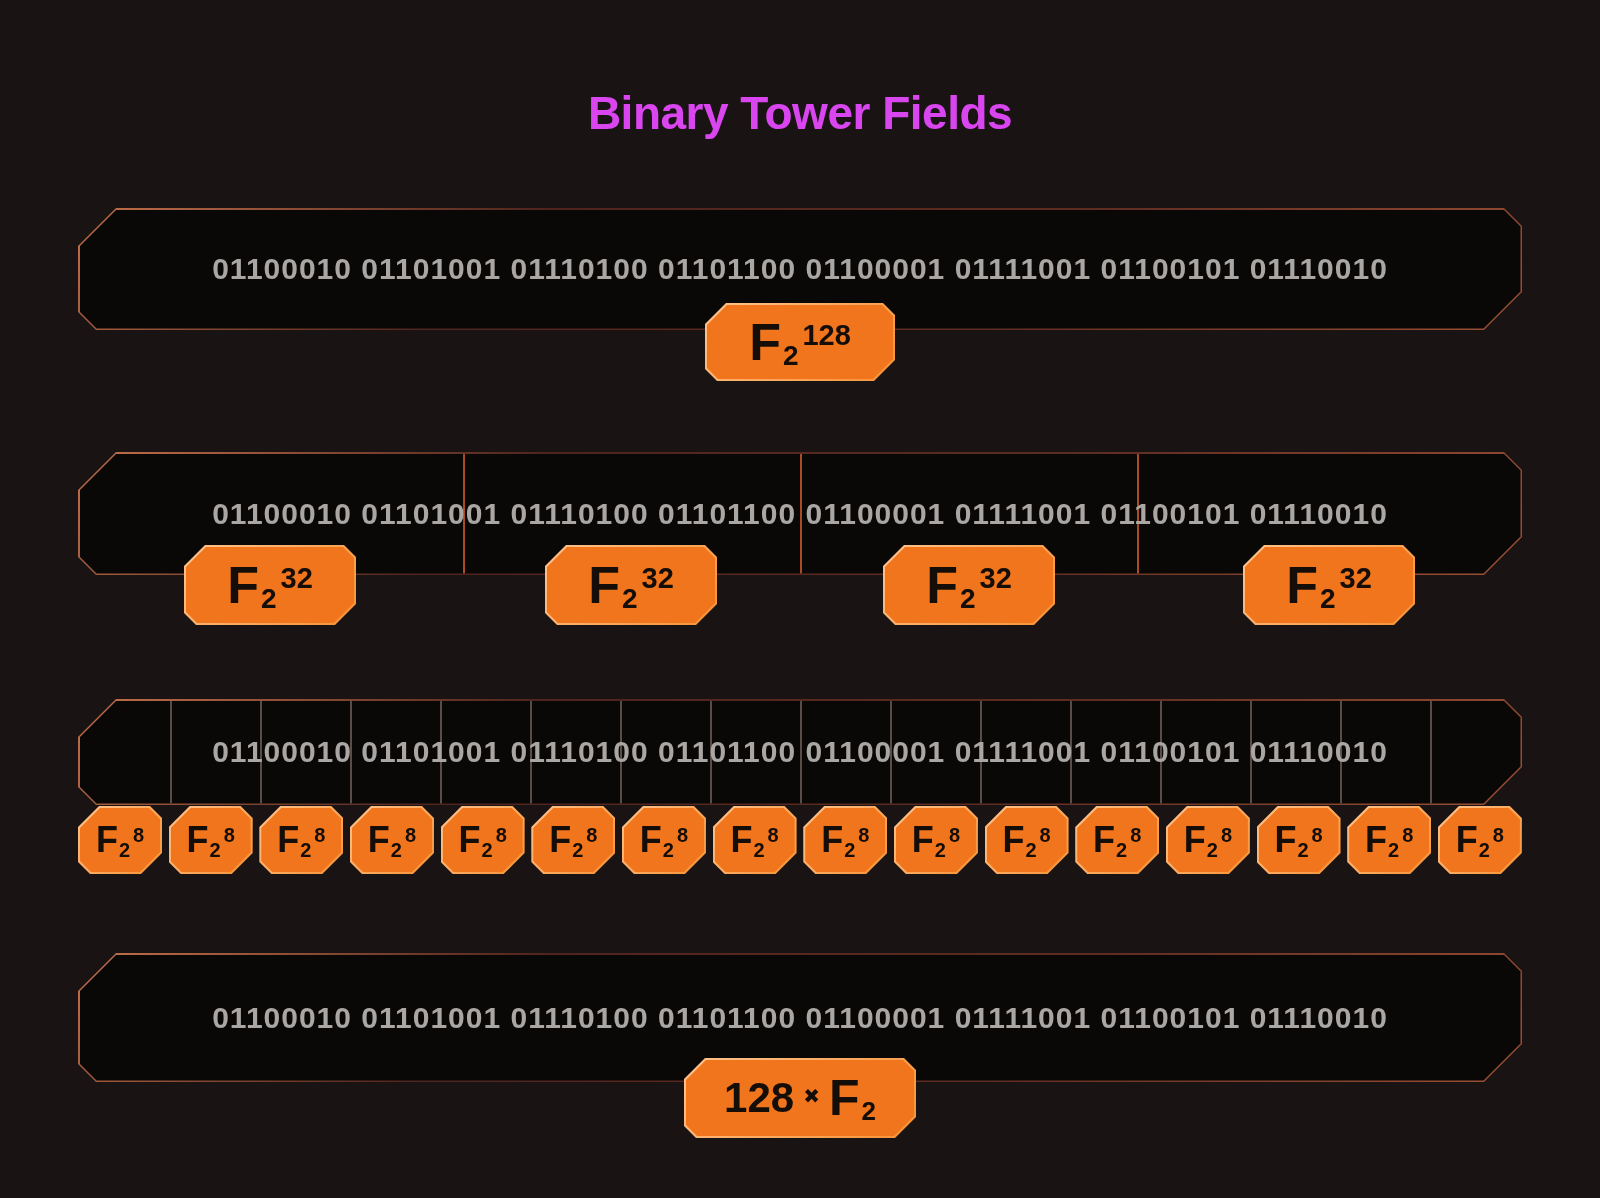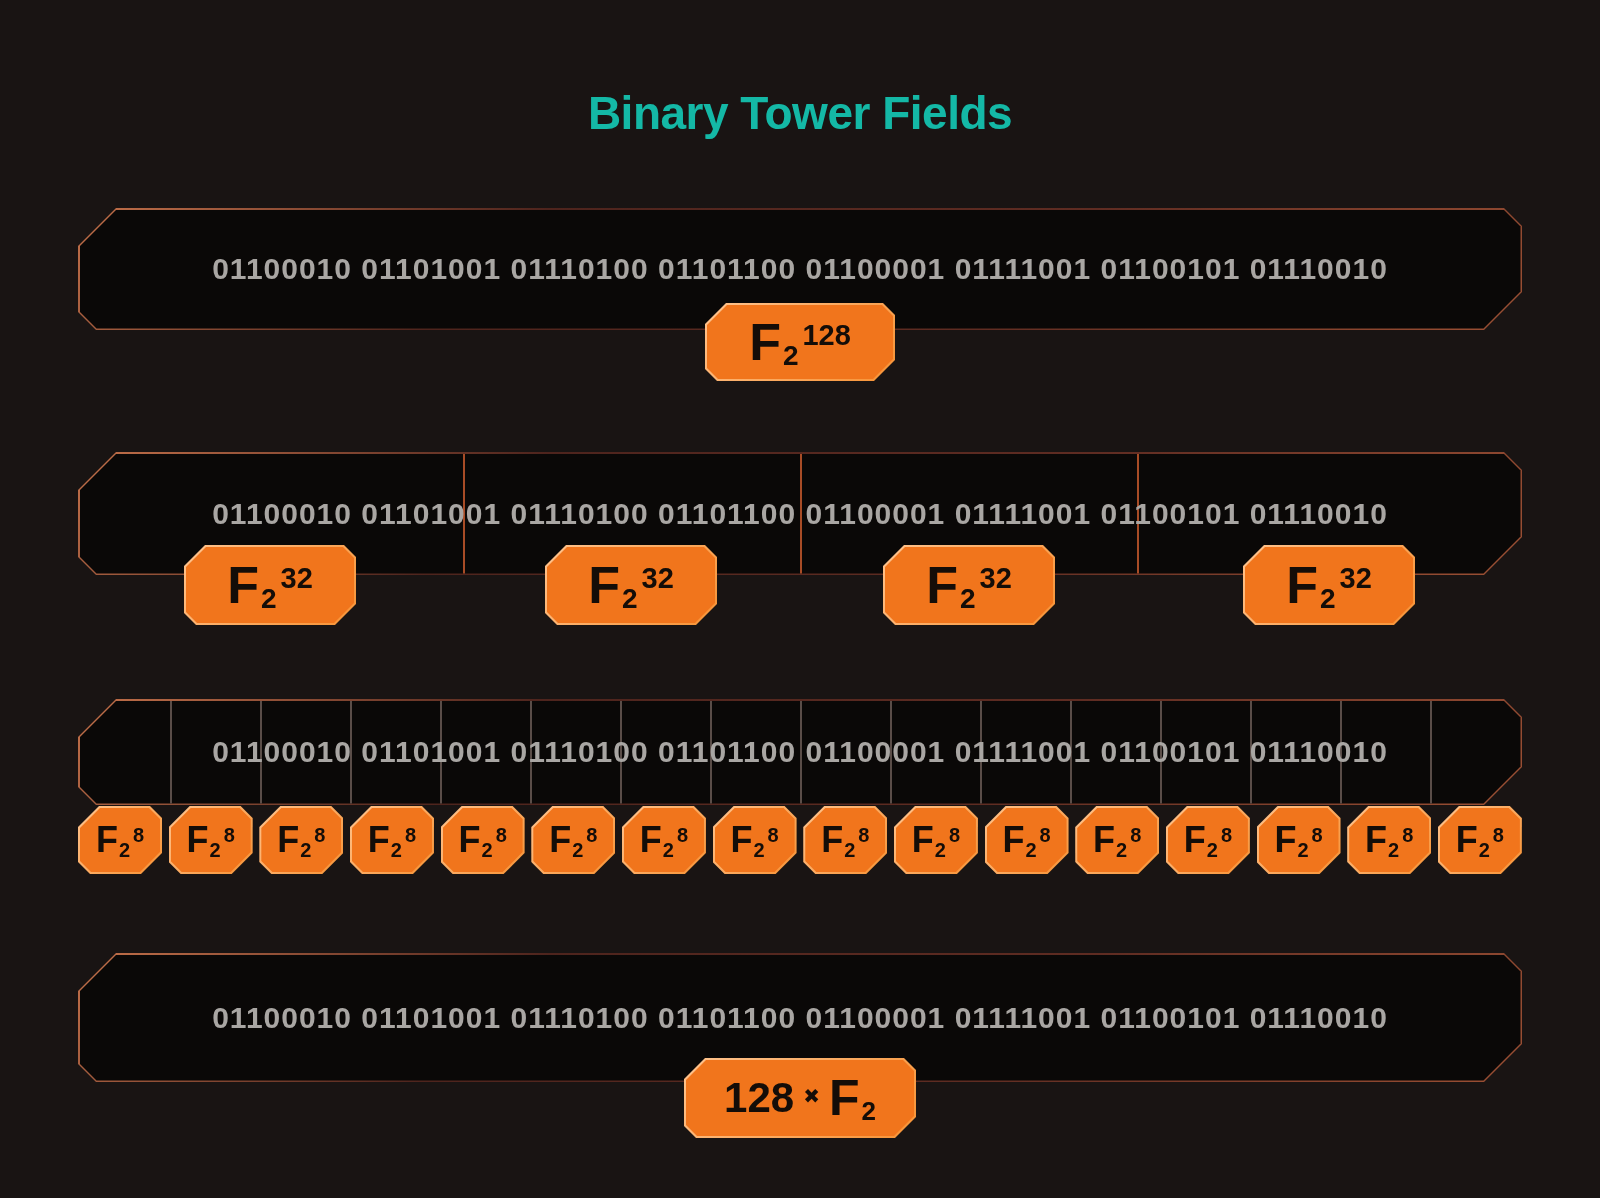--- a/index.html
+++ b/index.html
@@ -3,21 +3,21 @@
 <meta charset="utf-8">
 <style>
   html,body{margin:0;padding:0;background:#191413;}
   .stage{
     position:relative;width:1600px;height:1198px;overflow:hidden;
     background:#191413;
     font-family:"Liberation Sans","DejaVu Sans",sans-serif;
   }
   .title{
     position:absolute;left:0;right:0;top:86px;margin:0;
-    text-align:center;color:#14b8a6;font-size:46px;font-weight:bold;
+    text-align:center;color:#d946ef;font-size:46px;font-weight:bold;
     letter-spacing:-0.5px;
   }
   
   .bx{
     position:absolute;left:78px;width:1444px;
     background:linear-gradient(135deg,#c4714a 0%,#4e241d 30%,#5f2c22 65%,#9c5034 100%);
     clip-path:polygon(38px 0,calc(100% - 18px) 0,100% 18px,
       100% calc(100% - 38px),calc(100% - 38px) 100%,18px 100%,
       0 calc(100% - 18px),0 38px);
   }

